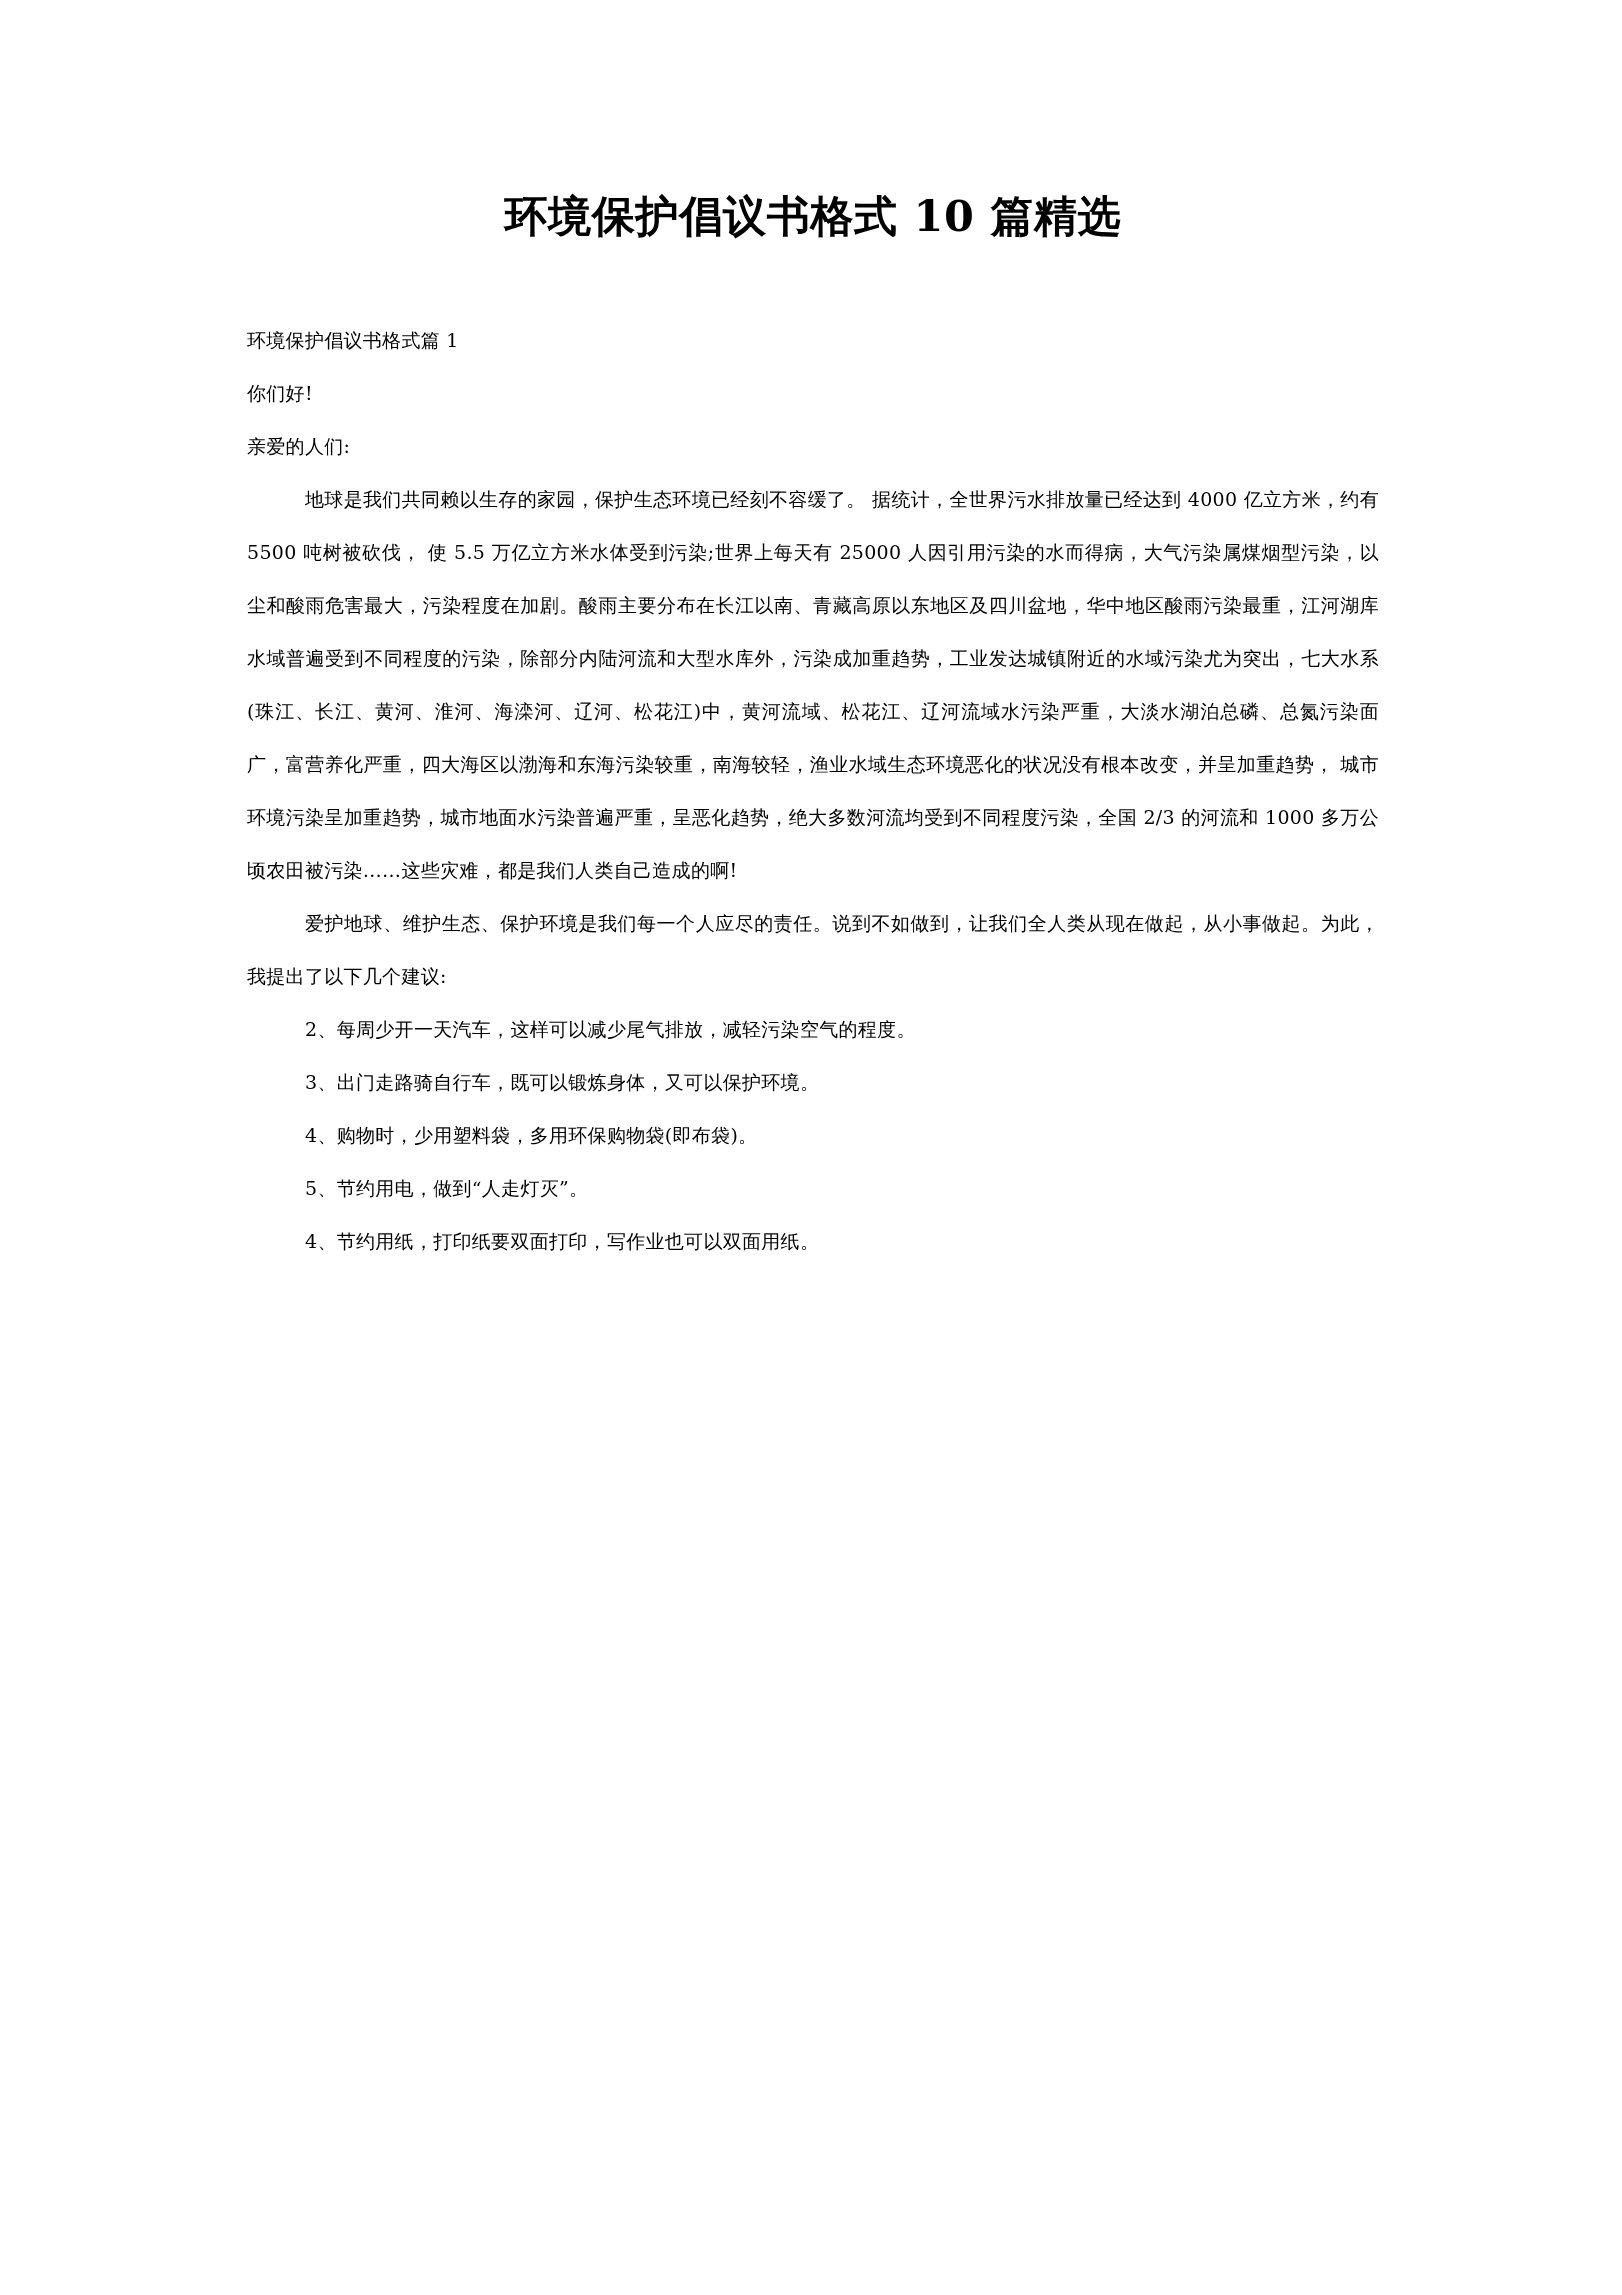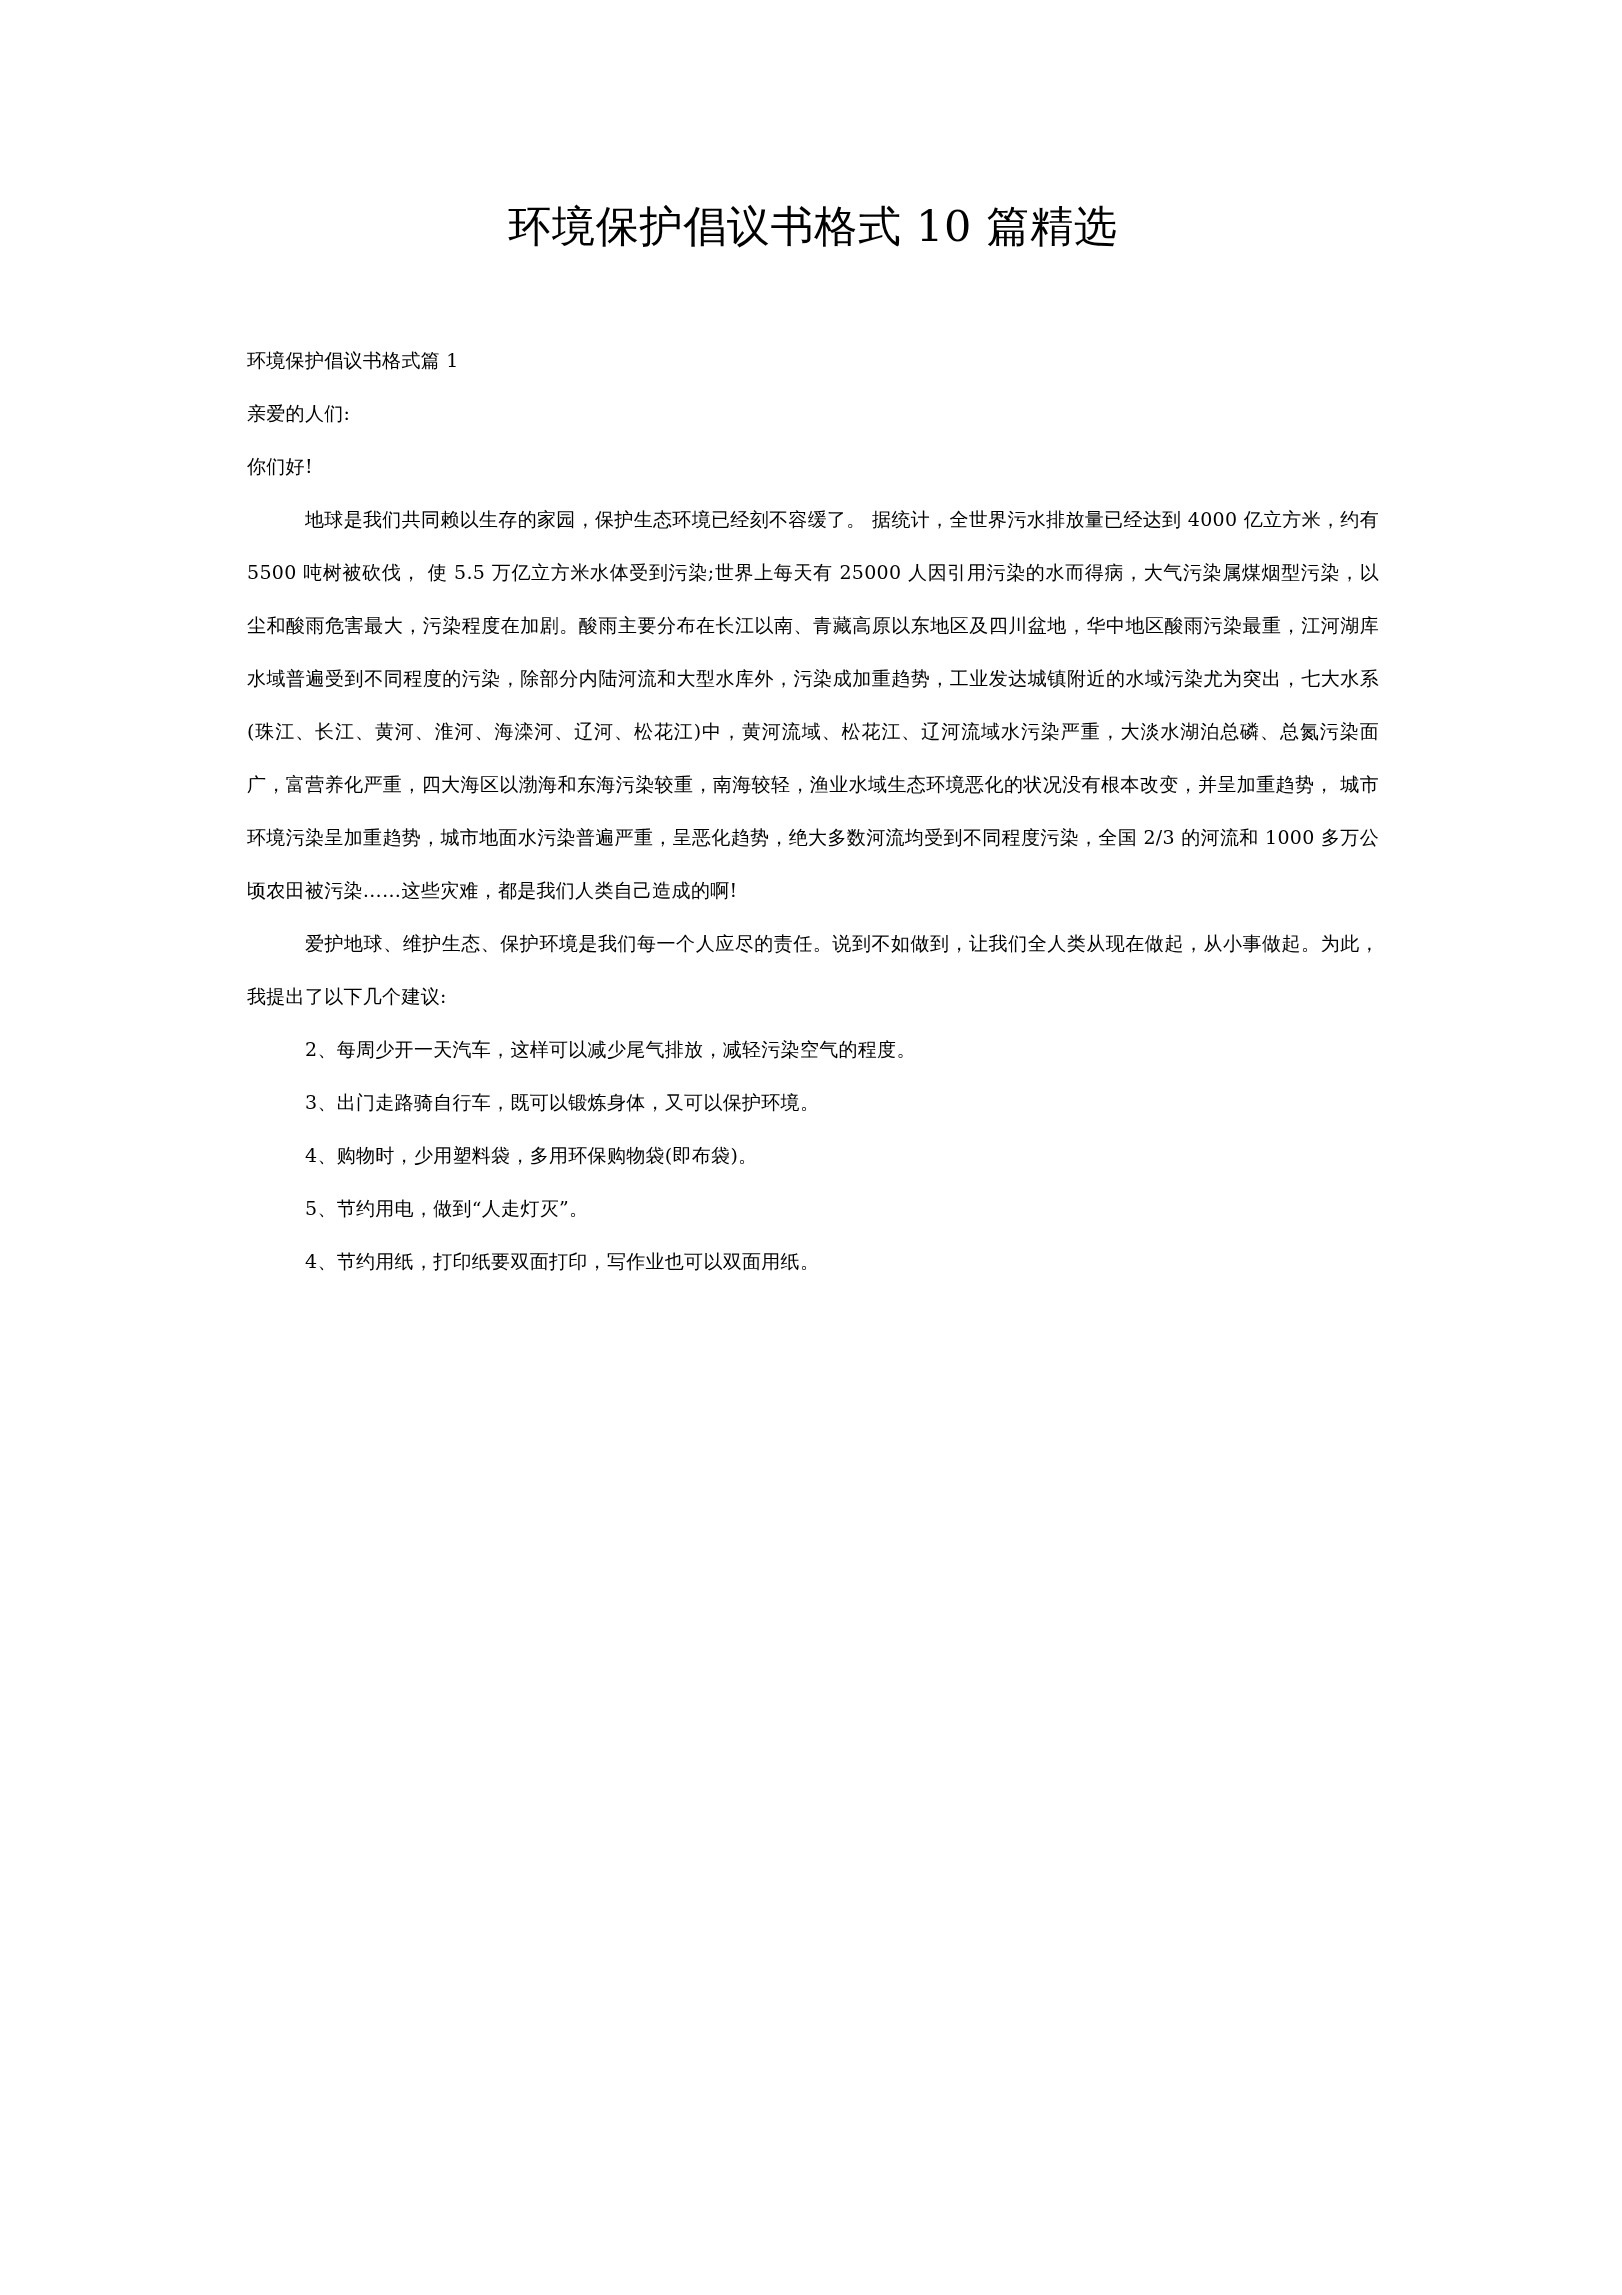--- a/index.html
+++ b/index.html
@@ -19,25 +19,25 @@
   }
   .content {
     position: absolute;
     left: 247px;
     top: 0;
     width: 1132px;
   }
 
   .doc-title {
     font-size: 43px;
-    font-weight: normal;
+    font-weight: bold;
     text-align: center;
     letter-spacing: 0.7px;
     line-height: 1.25;
-    margin: 12px;
+    margin: 2px;
     padding-top: 188px;
     padding-bottom: 0;
   }
 
   .block-gap {
     height: 68px;
   }
 
   
   .para {
@@ -64,23 +64,23 @@
 <div class="page">
   <div class="content">
 
     <h1 class="doc-title">环境保护倡议书格式 10 篇精选</h1>
 
     <div class="block-gap"></div>
 
     <div class="lead-lines">
       <p class="para noindent">环境保护倡议书格式篇 1</p>
 
+      <p class="para noindent">你们好!</p>
+
       <p class="para noindent">亲爱的人们:</p>
-
-      <p class="para noindent">你们好!</p>
     </div>
 
     <p class="para indent">地球是我们共同赖以生存的家园，保护生态环境已经刻不容缓了。 据统计，全世界污水排放量已经达到 4000 亿立方米，约有 5500 吨树被砍伐， 使 5.5 万亿立方米水体受到污染;世界上每天有 25000 人因引用污染的水而得病，大气污染属煤烟型污染，以尘和酸雨危害最大，污染程度在加剧。酸雨主要分布在长江以南、青藏高原以东地区及四川盆地，华中地区酸雨污染最重，江河湖库水域普遍受到不同程度的污染，除部分内陆河流和大型水库外，污染成加重趋势，工业发达城镇附近的水域污染尤为突出，七大水系(珠江、长江、黄河、淮河、海滦河、辽河、松花江)中，黄河流域、松花江、辽河流域水污染严重，大淡水湖泊总磷、总氮污染面广，富营养化严重，四大海区以渤海和东海污染较重，南海较轻，渔业水域生态环境恶化的状况没有根本改变，并呈加重趋势， 城市环境污染呈加重趋势，城市地面水污染普遍严重，呈恶化趋势，绝大多数河流均受到不同程度污染，全国 2/3 的河流和 1000 多万公顷农田被污染……这些灾难，都是我们人类自己造成的啊!</p>
 
     <p class="para indent">爱护地球、维护生态、保护环境是我们每一个人应尽的责任。说到不如做到，让我们全人类从现在做起，从小事做起。为此，我提出了以下几个建议:</p>
 
 
     <p class="para indent">2、每周少开一天汽车，这样可以减少尾气排放，减轻污染空气的程度。</p>
 
     <p class="para indent">3、出门走路骑自行车，既可以锻炼身体，又可以保护环境。</p>

